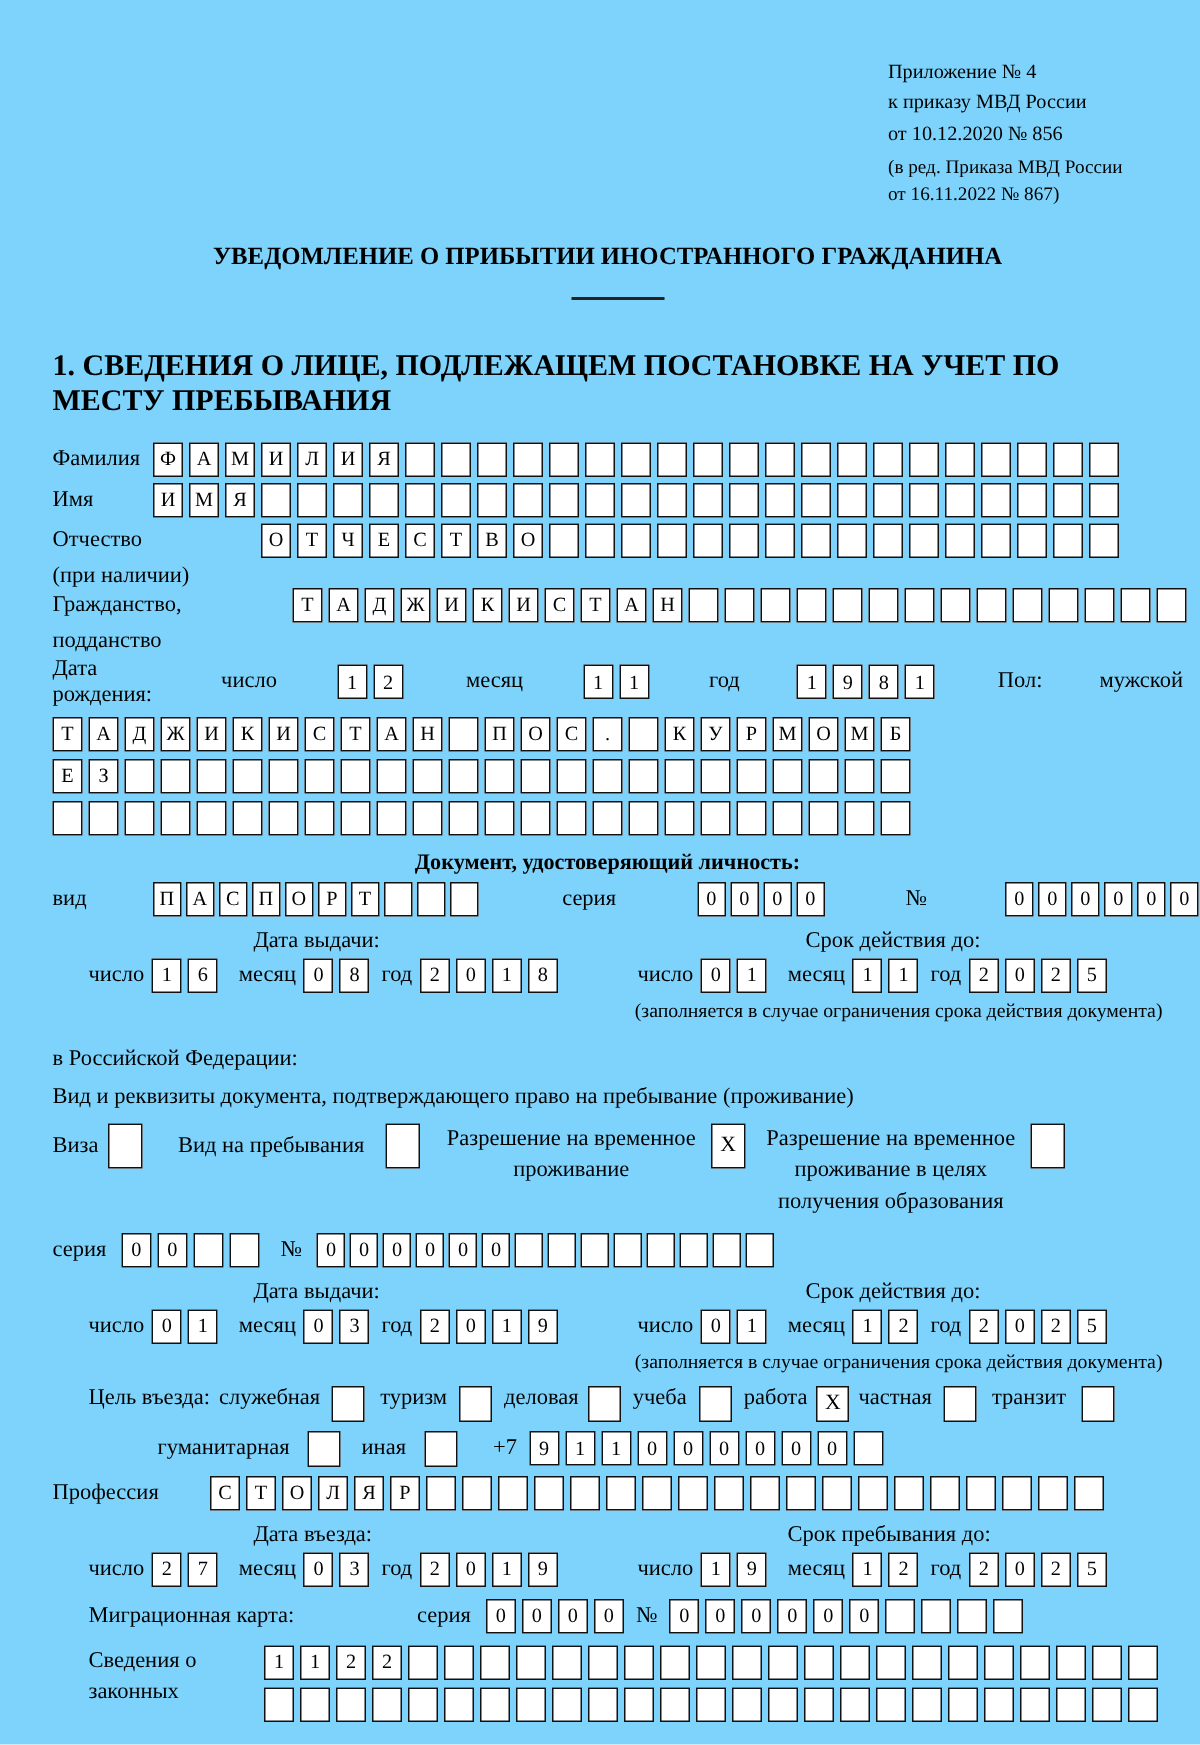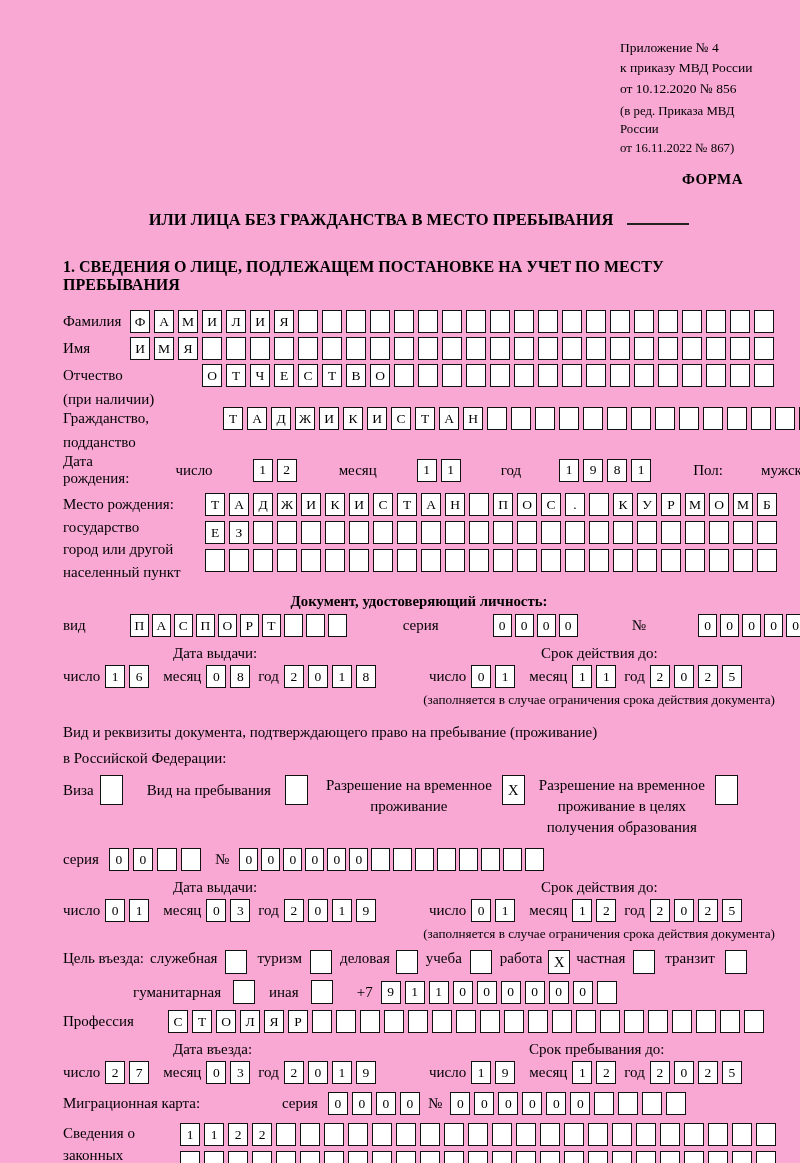--- a/index.html
+++ b/index.html
@@ -1,29 +1,29 @@
 <!DOCTYPE html>
 <html><head>
 <meta charset="utf-8">
 <style>
   * { margin:0; padding:0; box-sizing:border-box; }
   html,body { background:#ffffff; }
   .page {
-    width:800px; height:1163px; margin:0 auto; background:#f9a8d4; color:#000;
+    width:800px; height:1163px; margin:0 auto; background:#7dd3fc; color:#000;
     font-family:"Liberation Serif","DejaVu Serif",serif;
-    font-size:15px; padding:38px 25px 0 63px; overflow:hidden; position:relative;
+    font-size:15px; padding:38px 25px 0 35px; overflow:hidden; position:relative;
   }
   
   .header-block { margin-left:557px; font-size:13.5px; line-height:1.5; }
   .header-block .edition { font-size:12.8px; margin-top:3px; line-height:1.45; }
   .forma { margin-top:14px; text-align:right; padding-right:32px; font-weight:bold; font-size:15px; letter-spacing:.5px; }
   
   .title { margin-top:20px; text-align:center; font-weight:bold; font-size:16.5px; line-height:1.45; }
   .title-blank { display:inline-block; width:62px; border-bottom:2.2px solid #222; height:14px; margin-left:14px; }
-  .sec-heading { margin-top:26px; font-weight:bold; font-size:16px; }
+  .sec-heading { margin-top:26px; font-weight:bold; font-size:20px; }
   
   .frow { display:flex; align-items:flex-start; }
   .flabel { flex:none; line-height:23px; }
   .lbl2 { line-height:20px; padding-top:2px; }
   .cells { display:flex; gap:4px; flex:none; }
   .cell {
     width:20px; height:23px; border:1.5px solid #111; flex:none;
     display:flex; align-items:center; justify-content:center;
     font-size:13.5px; background:#fff;
   }
@@ -42,43 +42,43 @@
   .dtitle { font-size:15px; }
   .dcells { display:flex; align-items:center; margin-top:3px; }
   .dlabel { margin-right:5px; }
   .note { text-align:right; font-size:13.2px; margin-top:4px; }
   .center-lines { text-align:center; line-height:1.4; }
   
   .w67{width:67px;} .w139{width:139px;} .w112{width:112px;} .w142{width:142px;}
   .w105{width:105px;} .w117{width:117px;} .w195{width:195px;} .w52{width:52px;}
   .ml6{margin-left:6px;} .ml8{margin-left:8px;} .ml10{margin-left:10px;} .ml12{margin-left:12px;}
   .ml14{margin-left:14px;} .ml18{margin-left:18px;} .ml24{margin-left:24px;}
-  .mt4{margin-top:4px;} .mt6{margin-top:6px;} .mt8{margin-top:8px;} .mt10{margin-top:10px;} .mt16{margin-top:16px;}
+  .mt4{margin-top:4px;} .mt6{margin-top:6px;} .mt8{margin-top:8px;margin-left:24px;} .mt10{margin-top:10px;} .mt16{margin-top:16px;}
   .doc-heading { text-align:center; font-weight:bold; font-size:14.8px; margin-top:10px; }
   .intro { margin-top:12px; line-height:1.7; }
   .visa-row { display:flex; align-items:flex-start; margin-top:4px; }
 </style>
 </head>
 <body>
 
 <div class="page">
 
   <div class="header-block">
     <div>Приложение № 4</div>
     <div>к приказу МВД России</div>
     <div>от 10.12.2020 № 856</div>
     <div class="edition">
       <div>(в ред. Приказа МВД России</div>
       <div>от 16.11.2022 № 867)</div>
     </div>
   </div>
-  <div class="forma">ФОРМА</div>
 
   <div class="title">
-    <div><span>ИЛИ ЛИЦА БЕЗ ГРАЖДАНСТВА В МЕСТО ПРЕБЫВАНИЯ</span><span class="title-blank"></span></div>
+    <div>УВЕДОМЛЕНИЕ О ПРИБЫТИИ ИНОСТРАННОГО ГРАЖДАНИНА</div>
+    <div><span class="title-blank"></span></div>
   </div>
 
   <div class="sec-heading">1. СВЕДЕНИЯ О ЛИЦЕ, ПОДЛЕЖАЩЕМ ПОСТАНОВКЕ НА УЧЕТ ПО МЕСТУ ПРЕБЫВАНИЯ</div>
 
   <div class="frow mt16">
     <div class="flabel w67">Фамилия</div>
     <div class="cells">
         <span class="cell">Ф</span>
         <span class="cell">А</span>
         <span class="cell">М</span>
@@ -229,26 +229,20 @@
         <span class="cell">1</span>
       </span>
     <span class="ml10">Пол:</span>
     <span class="ml6">мужской</span>
     <span class="cbox ml6">X</span>
     <span class="ml18">женский</span>
     <span class="cbox ml12"></span>
   </div>
 
   <div class="frow mt6">
-    <div class="flabel w142" style="line-height:22.5px;">
-      <div>Место рождения:</div>
-      <div>государство</div>
-      <div>город или другой</div>
-      <div>населенный пункт</div>
-    </div>
     <div class="vstack">
       <div class="cells">
           <span class="cell">Т</span>
           <span class="cell">А</span>
           <span class="cell">Д</span>
           <span class="cell">Ж</span>
           <span class="cell">И</span>
           <span class="cell">К</span>
           <span class="cell">И</span>
           <span class="cell">С</span>
@@ -406,22 +400,22 @@
             <span class="cell">0</span>
             <span class="cell">2</span>
             <span class="cell">5</span>
           </span>
       </div>
     </div>
   </div>
   <div class="note">(заполняется в случае ограничения срока действия документа)</div>
 
   <div class="intro">
+    <div>в Российской Федерации:</div>
     <div>Вид и реквизиты документа, подтверждающего право на пребывание (проживание)</div>
-    <div>в Российской Федерации:</div>
   </div>
 
   <div class="visa-row">
     <span style="line-height:30px;">Виза</span>
     <span class="cbox cbox-tall ml6"></span>
     <span class="ml24" style="line-height:30px;">Вид на пребывания</span>
     <span class="cbox cbox-tall ml14"></span>
     <span class="center-lines ml18">
       <div>Разрешение на временное</div>
       <div>проживание</div>

